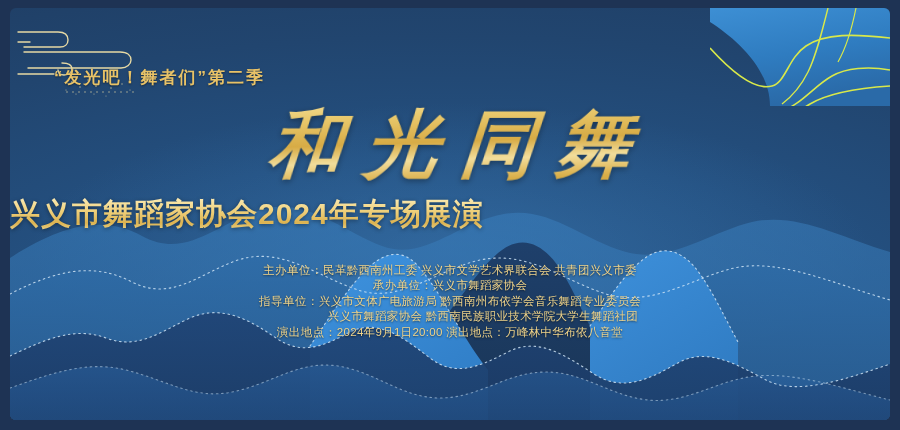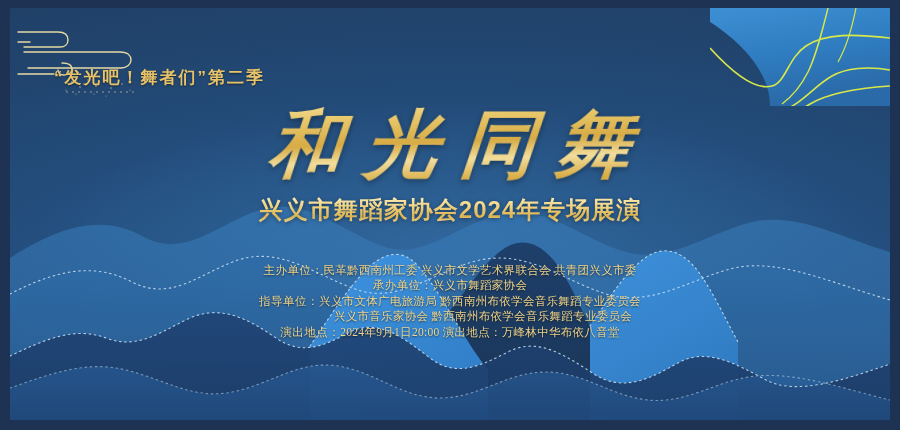--- a/index.html
+++ b/index.html
@@ -25,20 +25,21 @@
   
   #canvas {
     position: absolute;
     left: 10px;
     top: 8px;
     right: 10px;
     bottom: 10px;
     overflow: hidden;
     background: radial-gradient(ellipse 120% 90% at 50% 70%, #2a5a8c 0%, #245080 38%, #21456f 70%, #1f3d63 100%);
     z-index: 2;
+    border-radius: 6px;
   }
   .layer {
     position: absolute;
     left: 0;
     top: 0;
     width: 100%;
     height: 100%;
     pointer-events: none;
   }
   
@@ -79,23 +80,22 @@
     -webkit-text-fill-color: transparent;
     text-shadow: none;
     filter: drop-shadow(0 2px 3px rgba(0,0,0,0.35));
     transform: skewX(-5deg);
   }
   #subtitle {
     position: absolute;
     left: 0;
     right: 0;
     top: 186px;
-    text-align: center;
     z-index: 6;
-    font-size: 24px;
+    font-size: 30px;
     font-weight: bold;
     letter-spacing: 1px;
     background: linear-gradient(180deg, #fdf2c6 0%, #f0d27e 40%, #dcb351 70%, #f3e2a4 100%);
     -webkit-background-clip: text;
     background-clip: text;
     color: transparent;
     -webkit-text-fill-color: transparent;
     filter: drop-shadow(0 1px 2px rgba(0,0,0,0.4));
   }
   #credits {
@@ -103,21 +103,20 @@
     left: 0;
     right: 0;
     top: 255px;
     z-index: 6;
     text-align: center;
     color: #f0d48a;
     font-size: 11.5px;
     line-height: 15.4px;
     letter-spacing: 0.3px;
     text-shadow: 0 1px 2px rgba(0,0,0,0.55);
-    font-family: Liberation Serif, serif;
   }
   #credits .crow {
     white-space: nowrap;
   }
   #credits .ind {
     display: inline-block;
     width: 66px;
   }
   .lbl { letter-spacing: 0.5px; }
 </style>
@@ -282,21 +281,21 @@
       <div class="crow">
         <span class="lbl">主办单位：</span><span>民革黔西南州工委  兴义市文学艺术界联合会  共青团兴义市委</span>
       </div>
       <div class="crow">
         <span class="lbl">承办单位：</span><span>兴义市舞蹈家协会</span>
       </div>
       <div class="crow">
         <span class="lbl">指导单位：</span><span>兴义市文体广电旅游局  黔西南州布依学会音乐舞蹈专业委员会</span>
       </div>
       <div class="crow">
-        <span class="ind"></span><span>兴义市音乐家协会  黔西南州布依学会音乐舞蹈专业委员会</span>
+        <span class="ind"></span><span>兴义市舞蹈家协会  黔西南民族职业技术学院大学生舞蹈社团</span>
       </div>
       <div class="crow">
         <span class="lbl">演出地点：</span><span>2024年9月1日20:00    演出地点：万峰林中华布依八音堂</span>
       </div>
     </div>
 
   </div>
 </div>
 
 </body></html>

